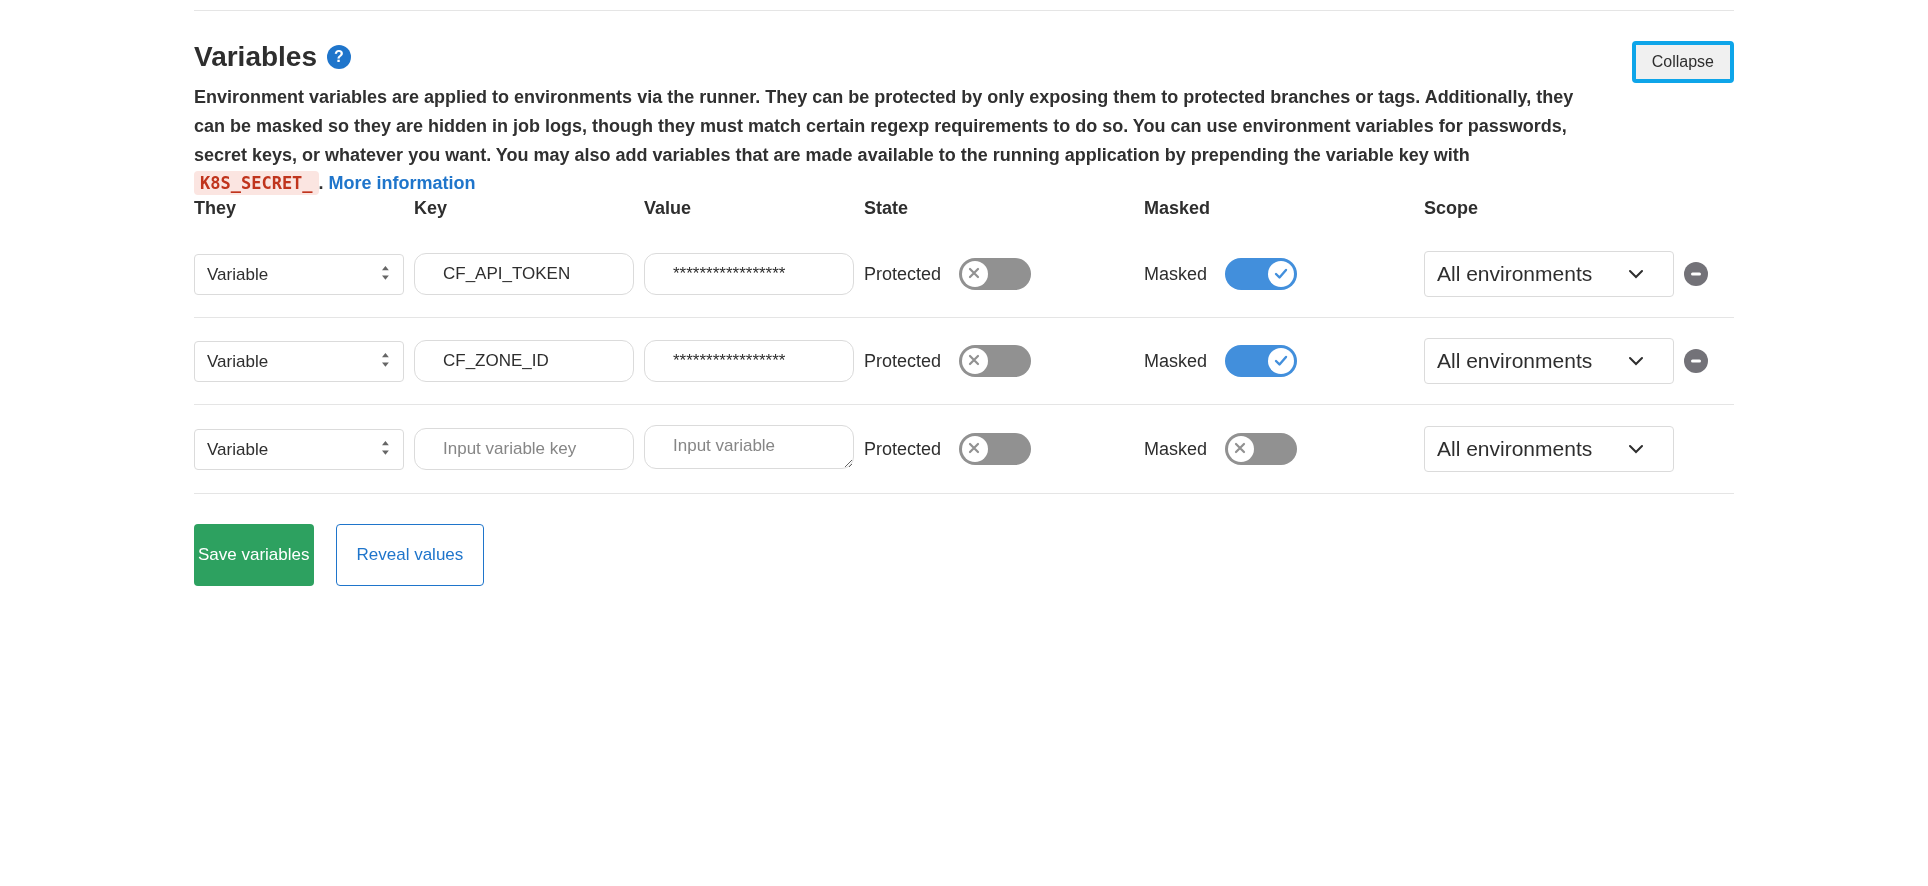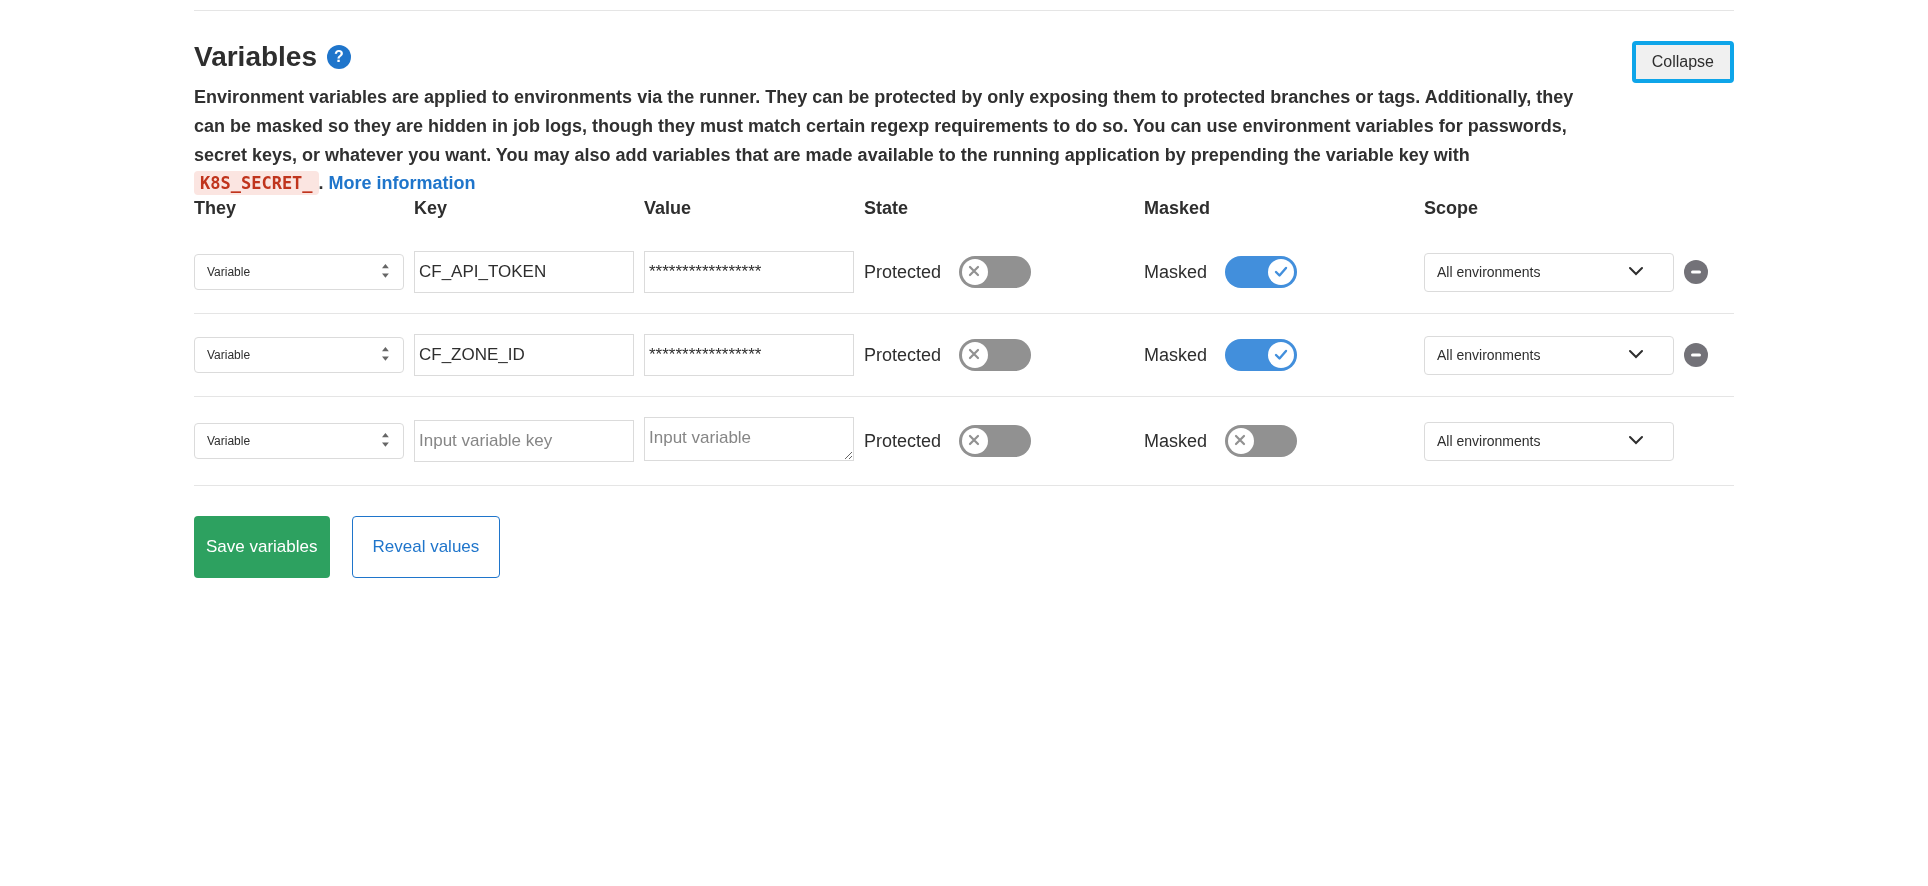--- a/index.html
+++ b/index.html
@@ -14,41 +14,41 @@
 .desc { font-size: 18px; line-height: 1.6; color: #303030; max-width: 1380px; font-weight: bold; }
 .code-pill { background: #fbe5e1; color: #c0341d; font-family: "Menlo","Monaco",monospace; font-size: 17px; padding: 2px 6px; border-radius: 4px; }
 .link { color: #1f75cb; text-decoration: none; }
 .vars-table { width: 100%; }
 .vars-header, .vars-row { display: grid; grid-template-columns: 210px 220px 210px 270px 270px 250px 40px; gap: 10px; align-items: center; }
 .vars-header { padding-bottom: 12px; }
 .vars-header div { font-size: 18px; font-weight: 700; color: #2e2e2e; }
 .vars-row { padding: 20px 0; border-bottom: 1px solid #e5e5e5; }
 .vars-row:last-of-type { border-bottom: 1px solid #e5e5e5; }
 .select-wrap { position: relative; }
-.select-wrap select { width: 100%; padding: 10px 30px 10px 12px; font-size: 12px; border: 1px solid #dbdbdb; border-radius: 4px; background: #fff; appearance: none; color: #2e2e2e; }
+.select-wrap select { width: 100%; padding: 10px 30px 10px 12px; font-size: 17px; border: 1px solid #dbdbdb; border-radius: 4px; background: #fff; appearance: none; color: #2e2e2e; }
 .select-caret { position: absolute; right: 10px; top: 50%; transform: translateY(-50%); pointer-events: none; }
-.text-input { width: 100%; padding: 10px 4px; font-size: 17px; border: 1px solid #dbdbdb; border-radius: 0; color: #2e2e2e; font-family: inherit; }
+.text-input { width: 100%; padding: 10px 28px; font-size: 17px; border: 1px solid #dbdbdb; border-radius: 12px; color: #2e2e2e; font-family: inherit; }
 .text-input::placeholder { color: #868686; }
 textarea.text-input { resize: both; height: 44px; min-height: 44px; }
 .toggle-cell { display: flex; align-items: center; gap: 18px; }
 .toggle-label { font-size: 18px; color: #2e2e2e; }
 .toggle { width: 72px; height: 32px; border-radius: 16px; position: relative; cursor: pointer; border: none; padding: 0; }
 .toggle.off { background: #919191; }
 .toggle.on { background: #428fdc; }
 .toggle .knob { position: absolute; width: 26px; height: 26px; border-radius: 50%; background: #fff; top: 3px; display: flex; align-items: center; justify-content: center; }
 .toggle.off .knob { left: 3px; }
 .toggle.on .knob { right: 3px; }
 .toggle.off .knob svg { color: #919191; }
 .toggle.on .knob svg { color: #428fdc; }
 .scope-select { position: relative; }
-.scope-select .scope-box { width: 100%; padding: 10px 30px 10px 12px; font-size: 14px; border: 1px solid #dbdbdb; border-radius: 4px; background: #fff; color: #2e2e2e; cursor: pointer; display: flex; justify-content: space-between; align-items: center; }
+.scope-select .scope-box { width: 100%; padding: 10px 30px 10px 12px; font-size: 21px; border: 1px solid #dbdbdb; border-radius: 4px; background: #fff; color: #2e2e2e; cursor: pointer; display: flex; justify-content: space-between; align-items: center; }
 .remove-btn { width: 24px; height: 24px; border-radius: 50%; background: #737278; color: #fff; border: none; display: flex; align-items: center; justify-content: center; cursor: pointer; }
 .remove-btn svg { color: #fff; }
 .footer-actions { display: flex; gap: 22px; margin-top: 30px; }
-.btn-save { background: #2da160; color: #fff; border: none; border-radius: 4px; padding: 12px 12px; font-size: 17px; cursor: pointer; }
+.btn-save { background: #2da160; color: #fff; border: none; border-radius: 4px; padding: 12px 4px; font-size: 17px; cursor: pointer; }
 .btn-reveal { background: #fff; color: #1f75cb; border: 1px solid #1f75cb; border-radius: 4px; padding: 20px 20px; font-size: 17px; cursor: pointer; }
 .chev-down { width: 14px; height: 14px; }
 .sort-caret svg { width: 12px; height: 16px; color: #666; }
 </style>
 </head>
 <body>
 
 <div class="container">
   <div class="top-rule"></div>
 

